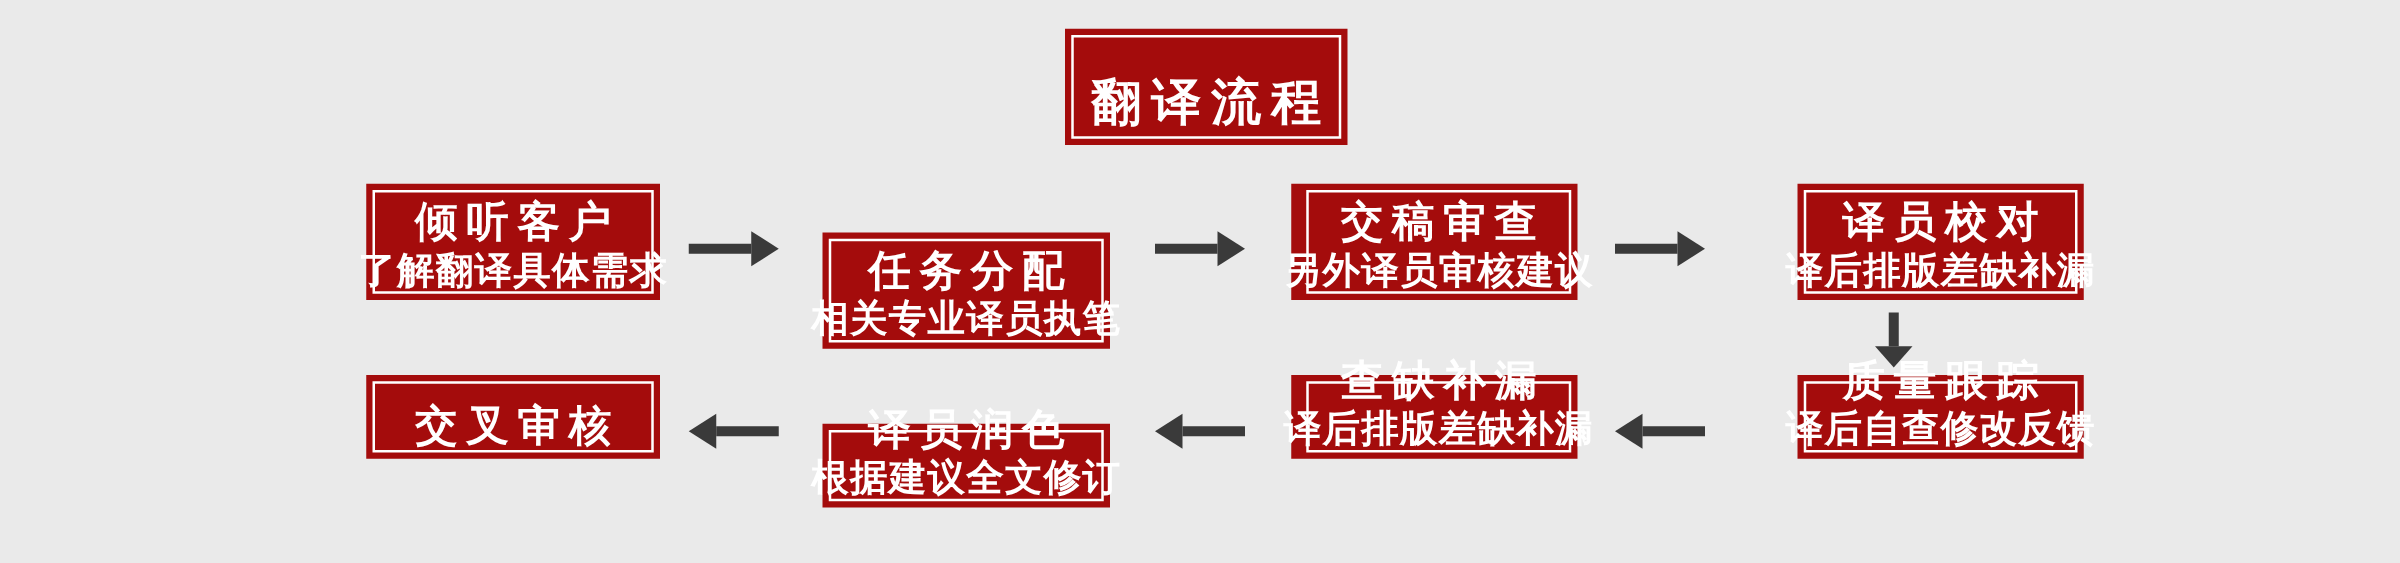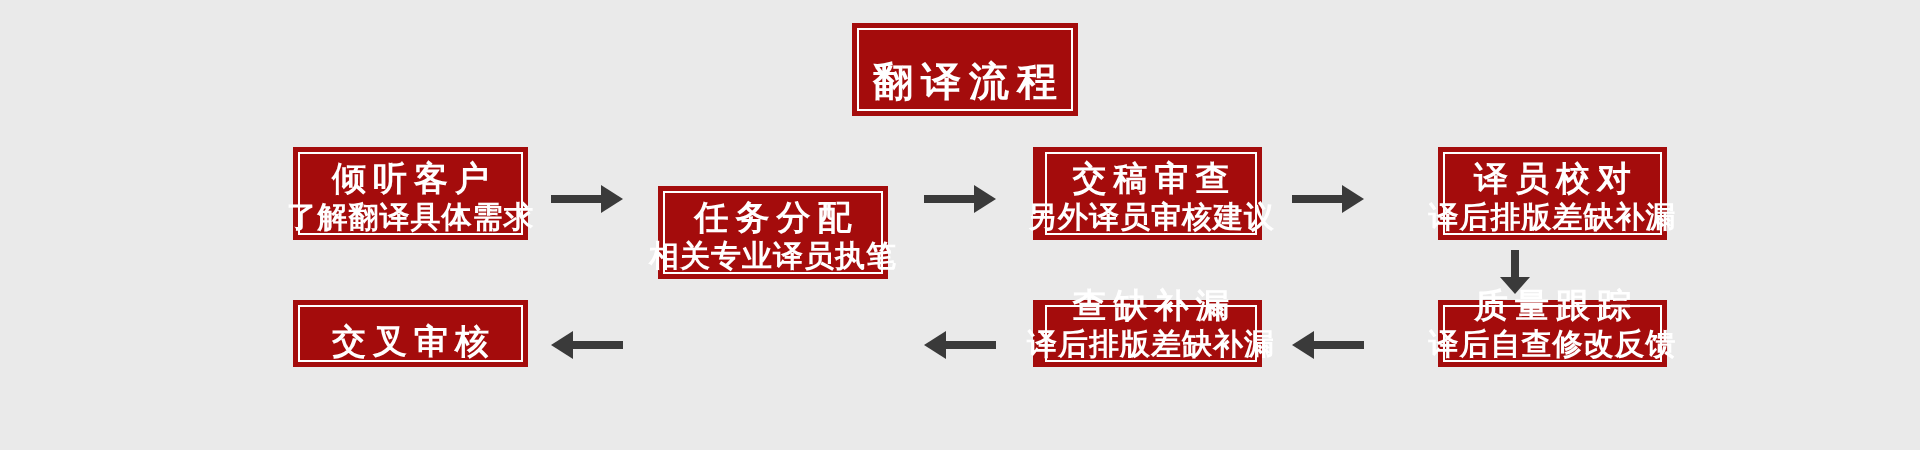--- a/index.html
+++ b/index.html
@@ -172,20 +172,26 @@
   <div class="arrow-v ar-down">
     <div class="shaft"></div>
       <div class="head-down"></div>
   </div>
 
   <div class="node row2 c1">
     <div class="node-frame">
       <span class="node-title">交叉审核</span>
     </div>
   </div>
+  <div class="node row2 c2">
+    <div class="node-frame">
+      <span class="node-title">译员润色</span>
+      <span class="node-sub">根据建议全文修订</span>
+    </div>
+  </div>
   <div class="node row2 c3">
     <div class="node-frame">
       <span class="node-title">查缺补漏</span>
       <span class="node-sub">译后排版差缺补漏</span>
     </div>
   </div>
   <div class="node row2 c4">
     <div class="node-frame">
       <span class="node-title">质量跟踪</span>
       <span class="node-sub">译后自查修改反馈</span>

